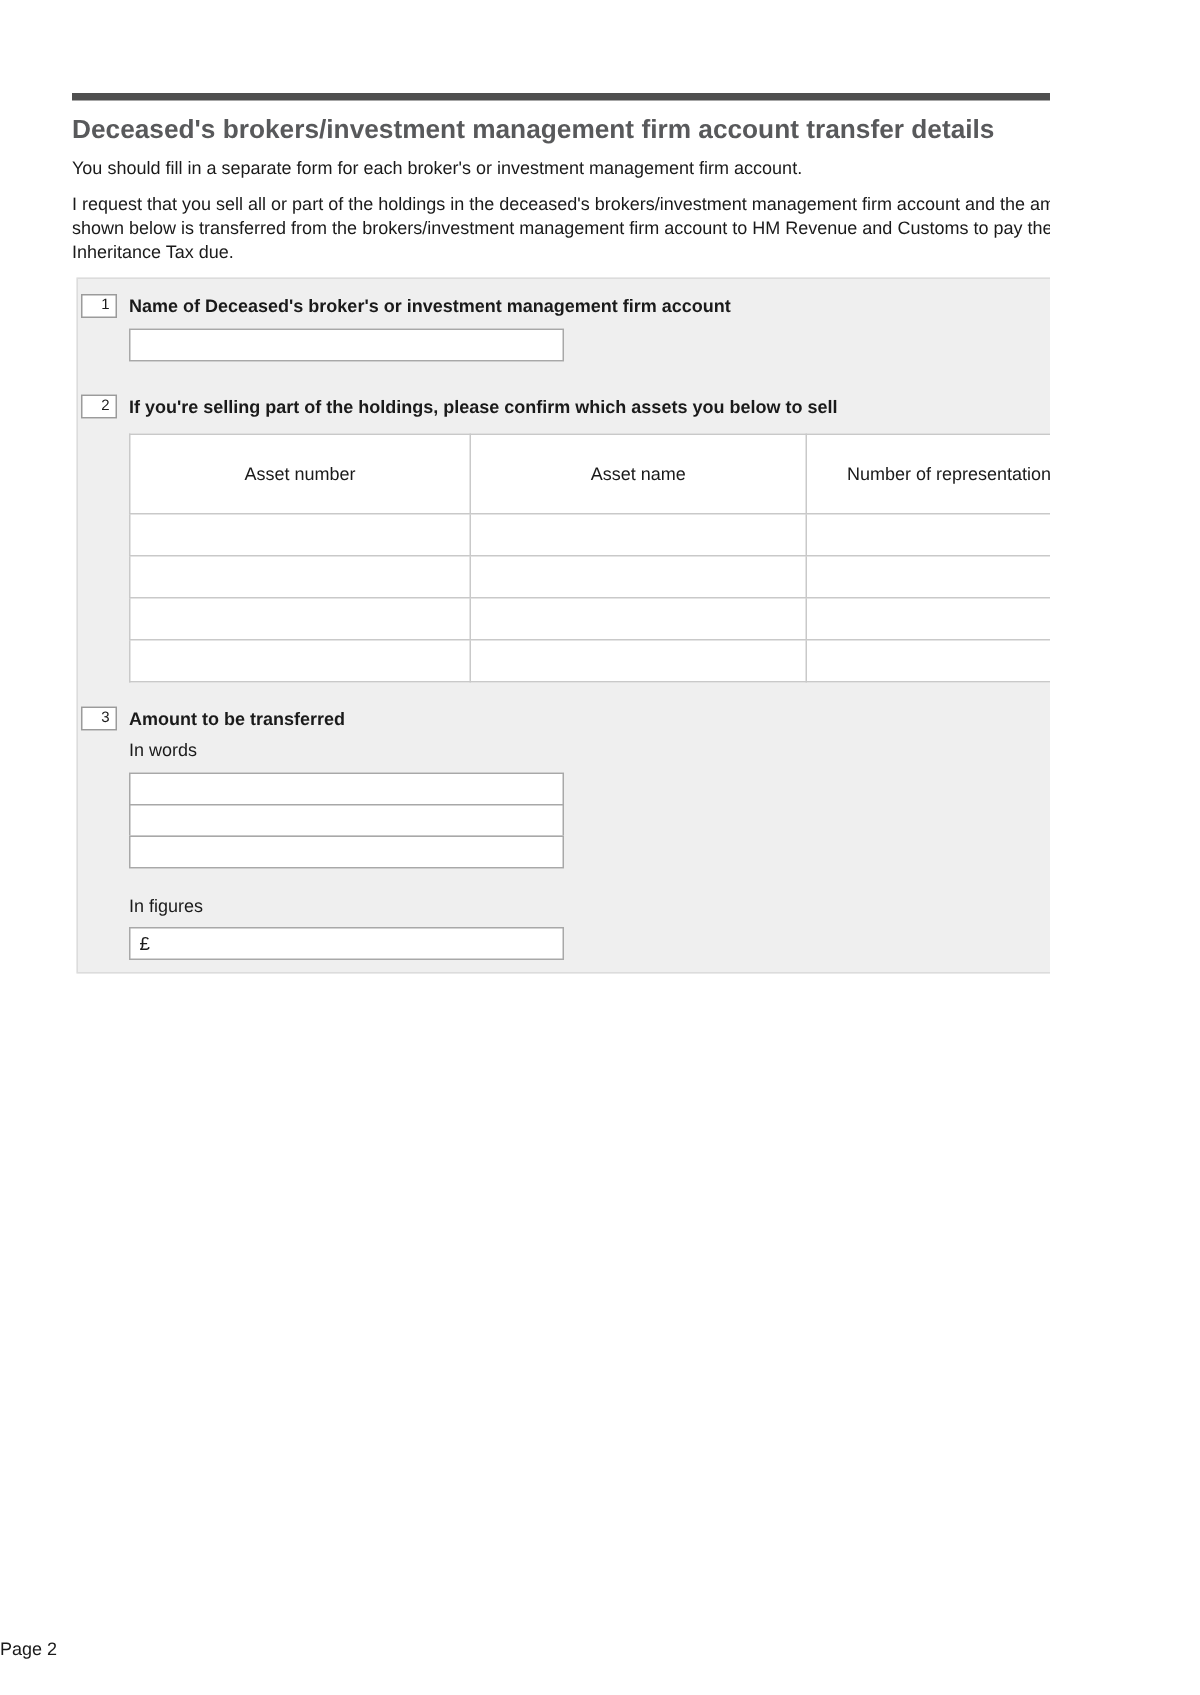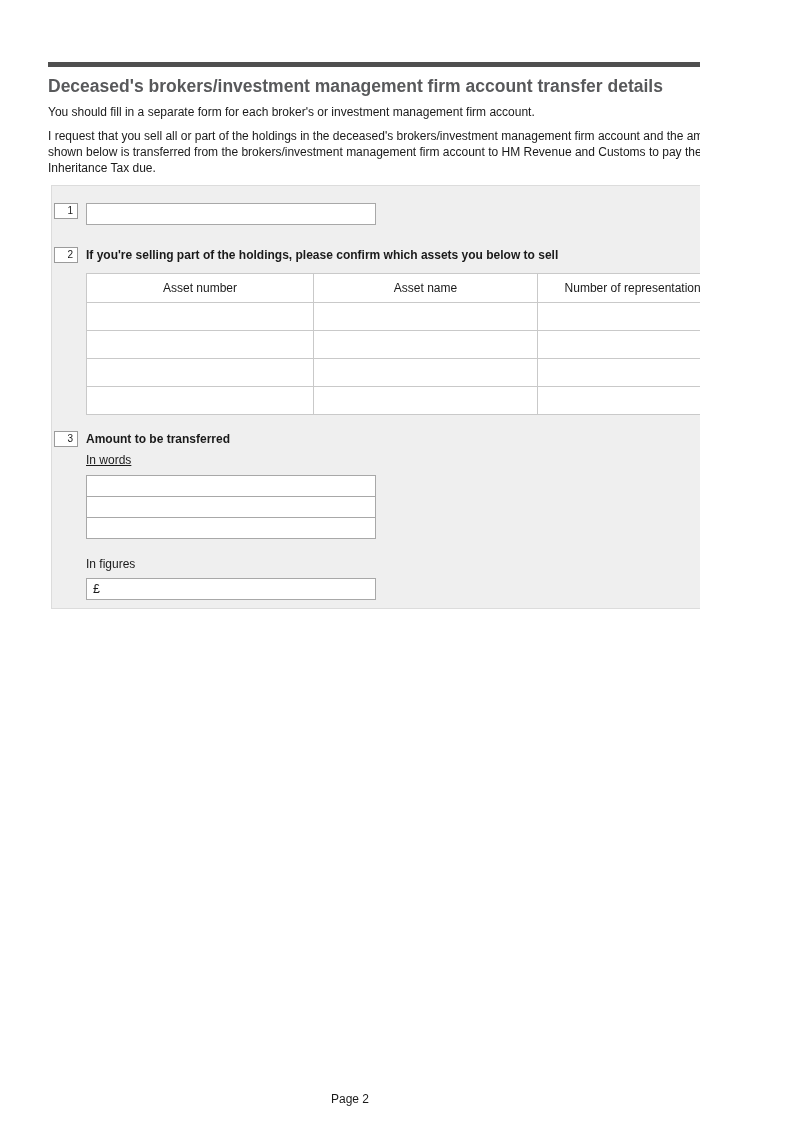--- a/index.html
+++ b/index.html
@@ -99,37 +99,37 @@
     background: #ffffff;
   }
   .assets-table th {
     height: 28px;
     font-weight: normal;
     font-size: 12px;
     text-align: center;
     vertical-align: middle;
     border: 1px solid #c9c9c9;
     background: #ffffff;
-    padding: 0 4px;
+    padding: 12px 4px;
   }
   .assets-table td {
     height: 25px;
     border: 1px solid #c9c9c9;
     background: #ffffff;
   }
   .col-1 { width: 218px; }
   .col-2 { width: 215px; }
   .col-3 { width: 216px; }
   .continue-note {
     margin-top: 12px;
     font-size: 12px;
     line-height: 16px;
   }
   .q3 { margin-top: 16px; }
-  .in-words-label { margin-top: 5px; text-decoration: underline; }
+  .in-words-label { margin-top: 5px; }
   .words-stack { margin-top: 7px; }
   .words-stack .text-input + .text-input { margin-top: -1px; }
   .in-figures-label { margin-top: 17px; }
   .currency-box {
     box-sizing: border-box;
     margin-top: 6px;
     width: 290px;
     height: 22px;
     background: #ffffff;
     border: 1px solid #a8a8a8;
@@ -149,21 +149,21 @@
     height: 18px;
     font-family: "Liberation Sans", sans-serif;
     font-size: 12px;
     padding: 0 4px;
   }
   .footer {
     position: absolute;
     top: 1092px;
     left: 0;
     width: 100%;
-    text-align: center;
+    text-align: left;
     font-size: 12px;
     color: #1a1a1a;
   }
 </style>
 </head>
 <body>
 
 <div class="page">
   <div class="content">
 
@@ -171,20 +171,21 @@
 
     <h1 class="title">Deceased's brokers/investment management firm account transfer details</h1>
 
     <p class="intro">You should fill in a separate form for each broker's or investment management firm account.</p>
     <p class="intro">I request that you sell all or part of the holdings in the deceased's brokers/investment management firm account and the amount shown below is transferred from the brokers/investment management firm account to HM Revenue and Customs to pay the Inheritance Tax due.</p>
 
     <div class="panel">
 
       <div class="q q1">
         <div class="q-badge">1</div>
+        <div class="q-label">Name of Deceased's broker's or investment management firm account</div>
         <input type="text" class="text-input q1-input" value="" style="">
       </div>
 
       <div class="q q2">
         <div class="q-badge">2</div>
         <div class="q-label">If you're selling part of the holdings, please confirm which assets you below to sell</div>
 
         <table class="assets-table">
           <thead>
             <tr>

